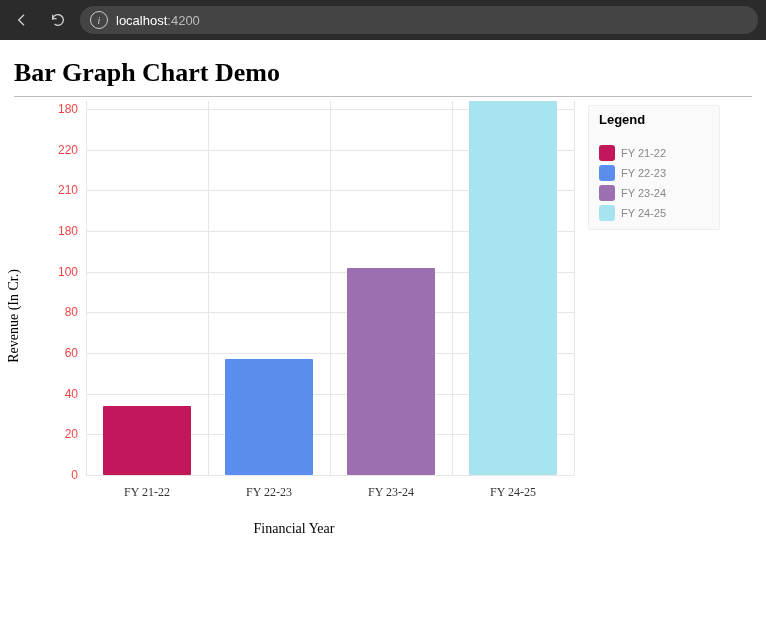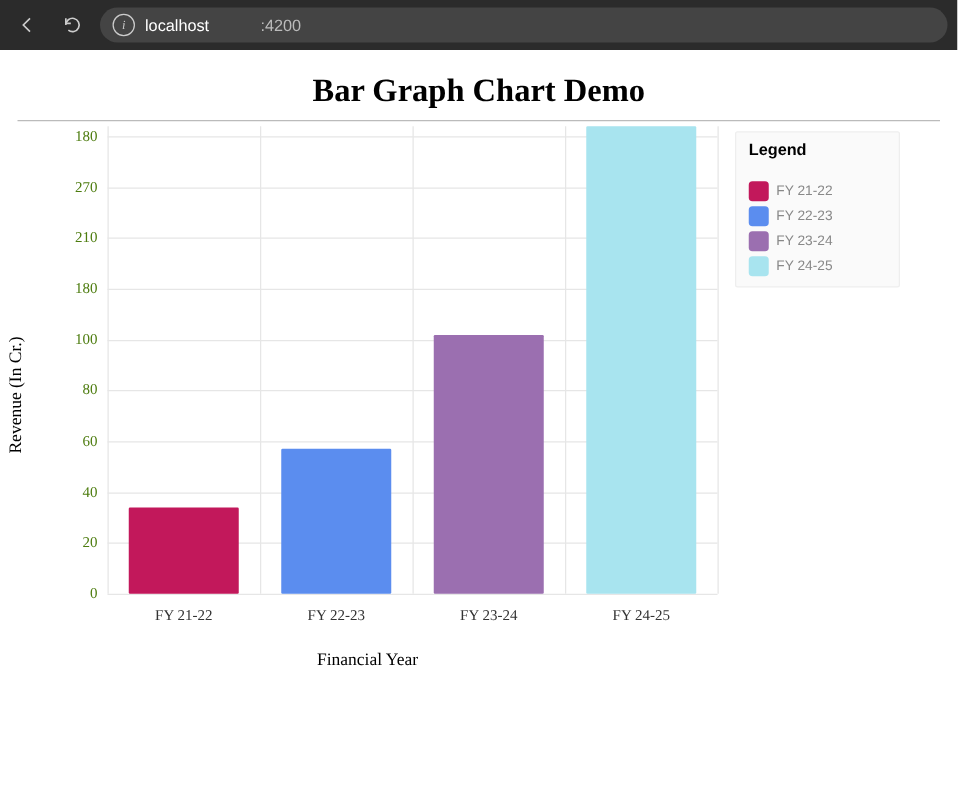--- a/index.html
+++ b/index.html
@@ -3,34 +3,34 @@
 <meta charset="utf-8">
 <style>
   html,body{margin:0;padding:0;font-family:"Segoe UI",Arial,sans-serif;background:#fff;}
   
   .chrome{background:#2b2b2b;height:40px;display:flex;align-items:center;padding:0 8px;gap:8px;}
   .chrome .ico{width:28px;height:28px;display:flex;align-items:center;justify-content:center;color:#ddd;border-radius:4px;}
   .chrome .ico svg{width:16px;height:16px;stroke:#ccc;fill:none;stroke-width:2;}
   .addr{flex:1;background:#444;border-radius:16px;height:28px;display:flex;align-items:center;padding:0 10px;color:#ddd;font-size:13px;gap:8px;}
   .addr .info{width:16px;height:16px;border:1.2px solid #ccc;border-radius:50%;display:flex;align-items:center;justify-content:center;font-size:10px;color:#ccc;font-family:Georgia,serif;font-style:italic;}
   .host{color:#fff;text-align:right;}
-  .port{color:#bbb;padding-left:41px;}
+  .port{color:#bbb;}
   
   .page{background:#fff;border-radius:6px 0 0 0;margin-top:2px;padding:10px 14px;}
-  h1{font-family:"Times New Roman",serif;font-weight:bold;font-size:26px;margin:6px 0 8px;text-align:center;}
+  h1{font-family:"Times New Roman",serif;font-weight:bold;font-size:26px;margin:6px 0 8px;}
   hr{border:none;border-top:1px solid #bbb;margin:0 0 4px;}
   .chart-wrap{display:flex;align-items:flex-start;gap:14px;}
   .chart-body{position:relative;width:560px;height:430px;}
   .ylabel{position:absolute;left:0;top:50%;transform:translate(-50%,-50%) rotate(-90deg);transform-origin:center;font-family:"Times New Roman",serif;font-size:14px;white-space:nowrap;}
   .xlabel{position:absolute;left:50%;bottom:-6px;transform:translateX(-50%);font-family:"Times New Roman",serif;font-size:14px;margin-top:32px;}
   .plot{position:absolute;left:72px;top:0;right:0;bottom:56px;}
   .grid{position:absolute;inset:0;}
   .gline{position:absolute;left:0;right:0;border-top:1px solid #e6e6e6;}
   .gvline{position:absolute;top:0;bottom:0;border-left:1px solid #e6e6e6;}
-  .ytick{position:absolute;right:100%;margin-right:8px;transform:translateY(-50%);font-size:12px;font-family:Liberation Serif, serif;color:#4d7c0f;}
+  .ytick{position:absolute;right:100%;margin-right:8px;transform:translateY(-50%);font-size:12px;font-family:Liberation Sans, sans-serif;color:#ef4444;}
   .bars{position:absolute;inset:0;}
   .bar{position:absolute;bottom:0;border-radius:1px;}
   .xtick{position:absolute;top:100%;margin-top:10px;transform:translateX(-50%);font-size:12px;font-family:"Times New Roman",serif;color:#333;white-space:nowrap;}
   
   .legend{background:#fafafa;border:1px solid #eee;border-radius:2px;padding:6px 10px;min-width:110px;margin-top:4px;}
   .legend .hdr{font-weight:bold;font-size:13px;margin-bottom:16px;}
   .legend .row{display:flex;align-items:center;gap:6px;font-size:11px;color:#888;padding:2px 0;}
   .swatch{width:16px;height:16px;border-radius:3px;}
 </style>
 </head>
@@ -76,21 +76,21 @@
             <div class="ytick" style="top: 67.3913%;">60</div>
             <div class="gline" style="top: 56.5217%;"></div>
             <div class="ytick" style="top: 56.5217%;">80</div>
             <div class="gline" style="top: 45.6522%;"></div>
             <div class="ytick" style="top: 45.6522%;">100</div>
             <div class="gline" style="top: 34.7826%;"></div>
             <div class="ytick" style="top: 34.7826%;">180</div>
             <div class="gline" style="top: 23.913%;"></div>
             <div class="ytick" style="top: 23.913%;">210</div>
             <div class="gline" style="top: 13.0435%;"></div>
-            <div class="ytick" style="top: 13.0435%;">270</div>
+            <div class="ytick" style="top: 13.0435%;">220</div>
             <div class="gline" style="top: 2.17391%;"></div>
             <div class="ytick" style="top: 2.17391%;">180</div>
             <div class="gvline" style="left: 0%;"></div>
             <div class="gvline" style="left: 25%;"></div>
             <div class="gvline" style="left: 50%;"></div>
             <div class="gvline" style="left: 75%;"></div>
             <div class="gvline" style="left: 100%;"></div>
           </div>
         <div class="bars" id="bars">
             <div class="bar" style="left: 3.5%; width: 18%; height: 18.4783%; background: rgb(194, 24, 91);"></div>

